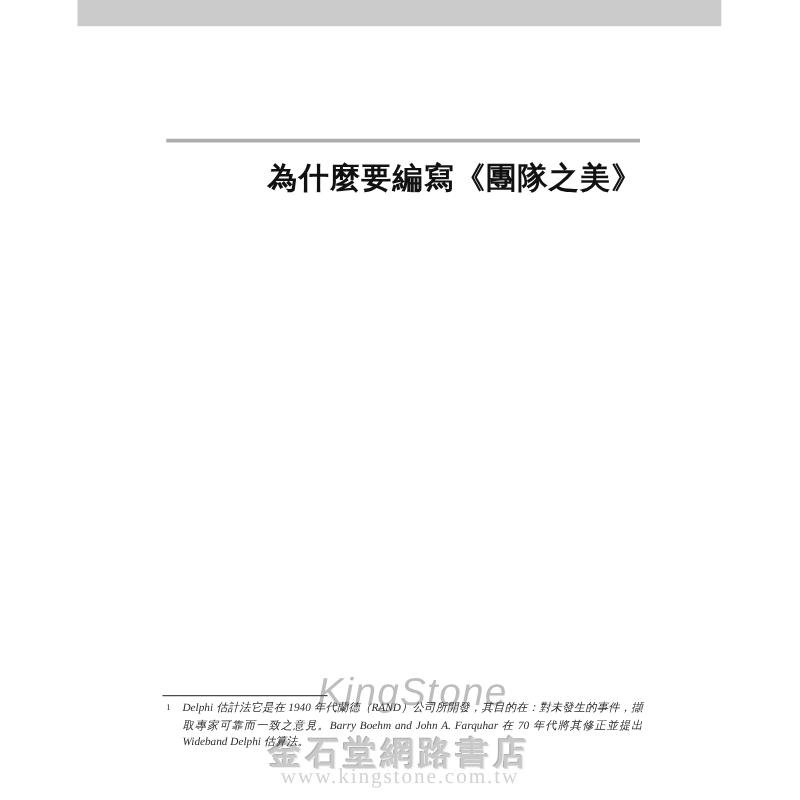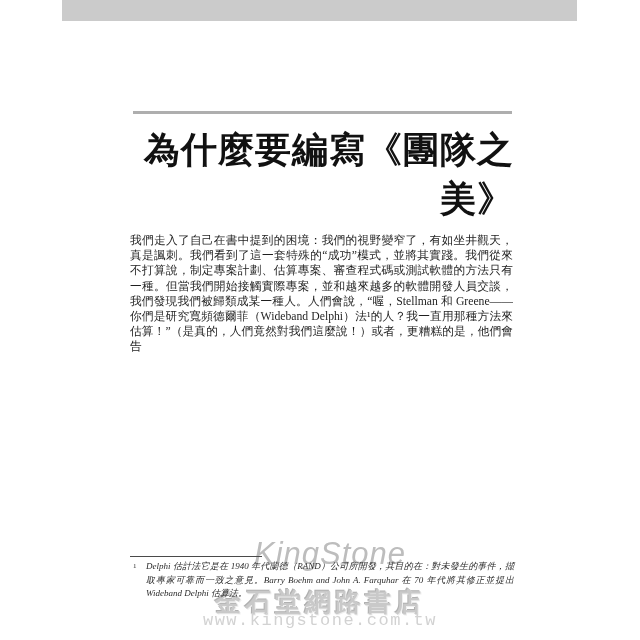--- a/index.html
+++ b/index.html
@@ -27,21 +27,21 @@
     width: 379px; height: 3px;
     background: #aeaeae;
   }
   .chapter-title {
     position: absolute;
     left: 130px; top: 126px;
     width: 384px;
     text-align: right;
     font-family: Liberation Sans, sans-serif;
     font-weight: 700;
-    font-size: 36px;
+    font-size: 24px;
     letter-spacing: 1px;
     color: #111111;
     z-index: 2;
   }
   .body-text {
     position: absolute;
     left: 130px; top: 233px;
     width: 383px;
     z-index: 2;
   }
@@ -113,21 +113,20 @@
   }
   .wm-url {
     position: absolute;
     left: 0; top: 611px;
     width: 640px;
     text-align: center;
     font-size: 17px;
     letter-spacing: 1.5px;
     color: #d2d2d2;
     z-index: 1;
-    font-family: Liberation Mono, monospace;
   }
 </style>
 </head>
 <body>
 
 <div class="page">
 
   <div class="top-band"></div>
 
   <div class="title-rule"></div>
@@ -135,20 +134,19 @@
   <h1 class="chapter-title">為什麼要編寫《團隊之美》</h1>
 
   <div class="wm-brand">KingStone</div>
   <div class="wm-store">金石堂網路書店</div>
   <div class="wm-url">www.kingstone.com.tw</div>
 
   <div class="body-text">
 
 
 
-    <p>我們走入了自己在書中提到的困境：我們的視野變窄了，有如坐井觀天，真是諷刺。我們看到了這一套特殊的“成功”模式，並將其實踐。我們從來不打算說，制定專案計劃、估算專案、審查程式碼或測試軟體的方法只有一種。但當我們開始接觸實際專案，並和越來越多的軟體開發人員交談，我們發現我們被歸類成某一種人。人們會說，“喔，Stellman 和 Greene——你們是研究寬頻德爾菲（Wideband Delphi）法¹的人？我一直用那種方法來估算！”（是真的，人們竟然對我們這麼說！）或者，更糟糕的是，他們會告</p>
   </div>
 
   <div class="footnote-sep"></div>
 
   <p class="footnote"><sup>1</sup><span>Delphi 估計法它是在 1940 年代蘭德（RAND）公司所開發，其目的在：對未發生的事件，擷取專家可靠而一致之意見。Barry Boehm and John A. Farquhar 在 70 年代將其修正並提出 Wideband Delphi 估算法。</span></p>
 
 </div>
 
 </body></html>

